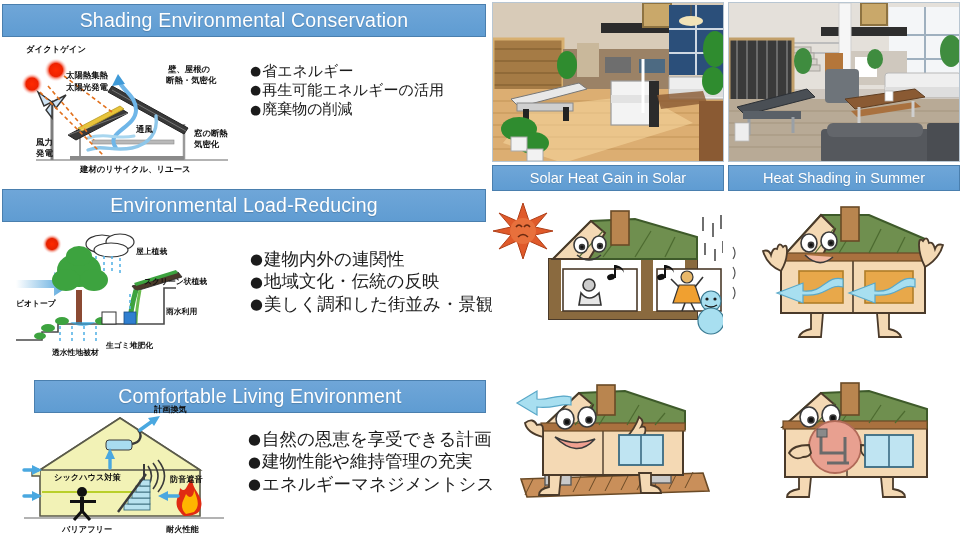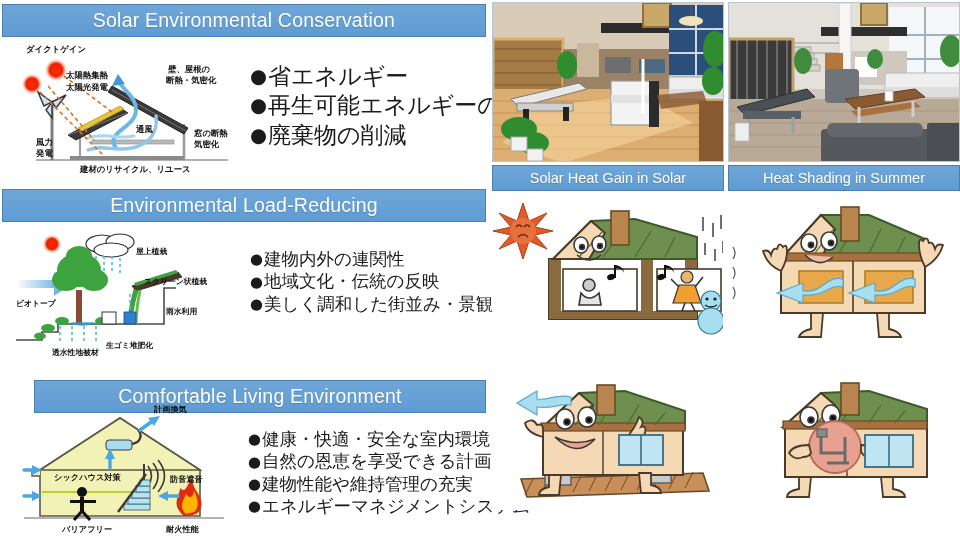--- a/index.html
+++ b/index.html
@@ -63,21 +63,21 @@
   svg{display:block;}
 </style>
 </head>
 <body>
 
 <div id="root">
 
   <div class="left-col">
 
     <div class="panel" id="panel1">
-      <div class="panel-title">Solar Environmental Conservation</div>
+      <div class="panel-title">Shading Environmental Conservation</div>
 
       <div class="panel-figure" style="left:8px;top:40px;width:230px;height:135px;">
         <svg viewBox="0 0 230 135" width="230" height="135">
           <defs>
             <radialGradient id="sunA" cx="50%" cy="50%" r="50%">
               <stop offset="0%" stop-color="#ff2a00"></stop>
                 <stop offset="55%" stop-color="#ee2200"></stop>
               <stop offset="100%" stop-color="#ffffff" stop-opacity="0"></stop>
             </radialGradient>
           </defs>
@@ -130,21 +130,21 @@
             <text x="128" y="92">通風</text>
             <text x="186" y="96">窓の断熱</text>
             <text x="186" y="107">気密化</text>
             <text x="28" y="105">風力</text>
             <text x="28" y="116">発電</text>
             <text x="72" y="132">建材のリサイクル、リユース</text>
           </g>
         </svg>
       </div>
 
-      <div class="bullets" style="left:250px;top:62px;font-size:23px;">
+      <div class="bullets" style="left:250px;top:62px;font-size:15px;">
         <div><span class="bl"><span class="dot">●</span>省エネルギー</span></div>
         <div><span class="bl"><span class="dot">●</span>再生可能エネルギーの活用</span></div>
         <div><span class="bl"><span class="dot">●</span>廃棄物の削減</span></div>
       </div>
     </div>
 
     <div class="panel" id="panel2">
       <div class="panel-title">Environmental Load-Reducing</div>
 
       <div class="panel-figure" style="left:14px;top:228px;width:228px;height:128px;">
@@ -300,21 +300,20 @@
             <text x="140" y="12">計画換気</text>
             <text x="40" y="80">シックハウス対策</text>
             <text x="156" y="82">防音遮音</text>
             <text x="48" y="132">バリアフリー</text>
             <text x="152" y="132">耐火性能</text>
           </g>
         </svg>
       </div>
 
       <div class="bullets" style="left:248px;top:428px;font-size:17.5px;">
-        <div><span class="bl"><span class="dot">●</span>健康・快適・安全な室内環境</span></div>
         <div><span class="bl"><span class="dot">●</span>自然の恩恵を享受できる計画</span></div>
         <div><span class="bl"><span class="dot">●</span>建物性能や維持管理の充実</span></div>
         <div><span class="bl"><span class="dot">●</span>エネルギーマネジメントシステム</span></div>
       </div>
     </div>
   </div>
 
   <div class="right-col">
 
     <div class="card c1">

